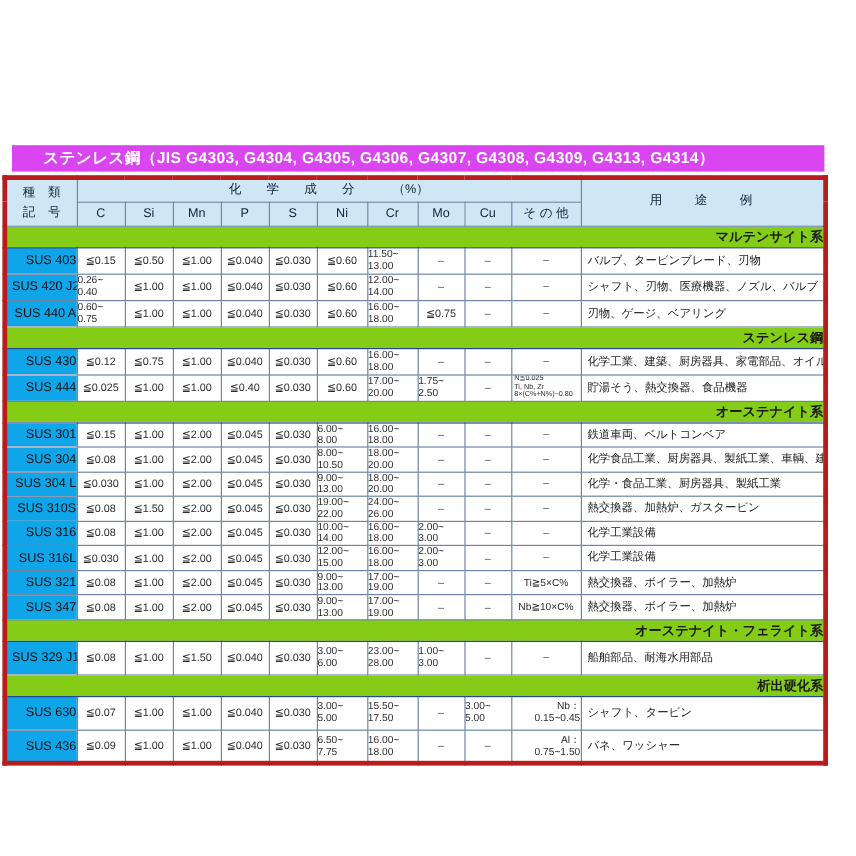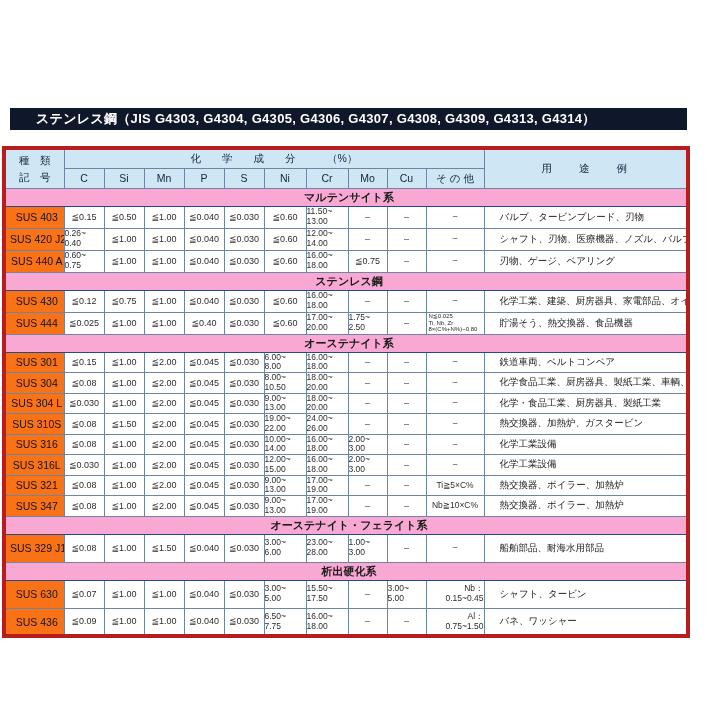--- a/index.html
+++ b/index.html
@@ -1,70 +1,70 @@
 <!DOCTYPE html>
 <html><head>
 <meta charset="utf-8">
 <style>
   * { box-sizing: border-box; margin: 0; padding: 0; }
   html,body { width: 713px; height: 713px; background: #ffffff;
     font-family: "Liberation Sans", "DejaVu Sans", sans-serif; }
   body { position: relative; overflow: hidden; }
 
   .banner {
-    position: absolute; left: 10px; top: 108px; width: 677px; height: 22px;
-    background: #0f172a; color: #ffffff; font-size: 13px; font-weight: bold;
+    position: absolute; left: 10px; top: 121px; width: 677px; height: 22px;
+    background: #d946ef; color: #ffffff; font-size: 13px; font-weight: bold;
     line-height: 22px; padding-left: 26px; letter-spacing: 0.3px;
     white-space: nowrap;
   }
 
   table.spec {
     position: absolute; left: 2px; top: 146px; width: 684px;
     border-collapse: collapse; table-layout: fixed;
     border: 4px solid #b91c1c;
   }
   .spec th, .spec td {
     border: 1px solid #6e86a6; overflow: hidden;
   }
   .spec thead th {
     background: #cfe6f5; font-weight: normal; color: #13233d;
     font-size: 10.5px; text-align: center; white-space: pre-line; line-height: 1.6;
   }
   tr.head-row1 { height: 20px; }
   tr.head-row2 { height: 20px; }
   th.type-head { font-size: 10.5px; line-height: 1.7; }
-  th.usage-head { letter-spacing: 2px; }
+  th.usage-head { letter-spacing: 2px; font-family: Liberation Mono, monospace; }
 
   td.section {
-    background: #f9a8d4; color: #1b1b1b; font-size: 11px; font-weight: bold;
-    text-align: center; padding-left: 6px;
+    background: #84cc16; color: #1b1b1b; font-size: 11px; font-weight: bold;
+    text-align: right; padding-left: 6px;
     border-left: 2px solid #24488c; border-right: 2px solid #24488c;
     border-top: 1px solid #24488c; border-bottom: 1px solid #24488c;
   }
   tr.rsec { height: 18px; }
   tr.r19 { height: 19px; }
   tr.r22 { height: 22px; }
   tr.r24 { height: 28px; }
   tr.r28 { height: 28px; margin-left: 12px; }
 
   td.name {
-    background: #f97316; font-size: 10.5px; color: #111;
-    text-align: center; padding-left: 4px; white-space: nowrap;
+    background: #0ea5e9; font-size: 10.5px; color: #111;
+    text-align: right; padding-left: 4px; white-space: nowrap;
   }
   td.chem {
     font-size: 9px; color: #2d2d2d; text-align: center;
     white-space: pre-line; line-height: 1.15;
   }
   td.chem.range { text-align: left; padding-right: 3px; font-size: 8.5px; }
   td.chem.dash { color: #444; }
   td.other-cell { font-size: 8.5px; }
   td.other-cell.two-line { text-align: right; padding-left: 3px; }
   td.other-cell.tiny { font-size: 6px; line-height: 1.08; text-align: left; padding-left: 2px; }
   td.usage {
-    font-size: 9.5px; color: #1b1b1b; text-align: left; padding-left: 15px;
+    font-size: 9.5px; color: #1b1b1b; text-align: left; padding-left: 5px;
     white-space: nowrap;
   }
 </style>
 </head>
 <body>
 
 <div class="banner">
   <span>ステンレス鋼（JIS G4303, G4304, G4305, G4306, G4307, G4308, G4309, G4313, G4314）</span>
 </div>
 

